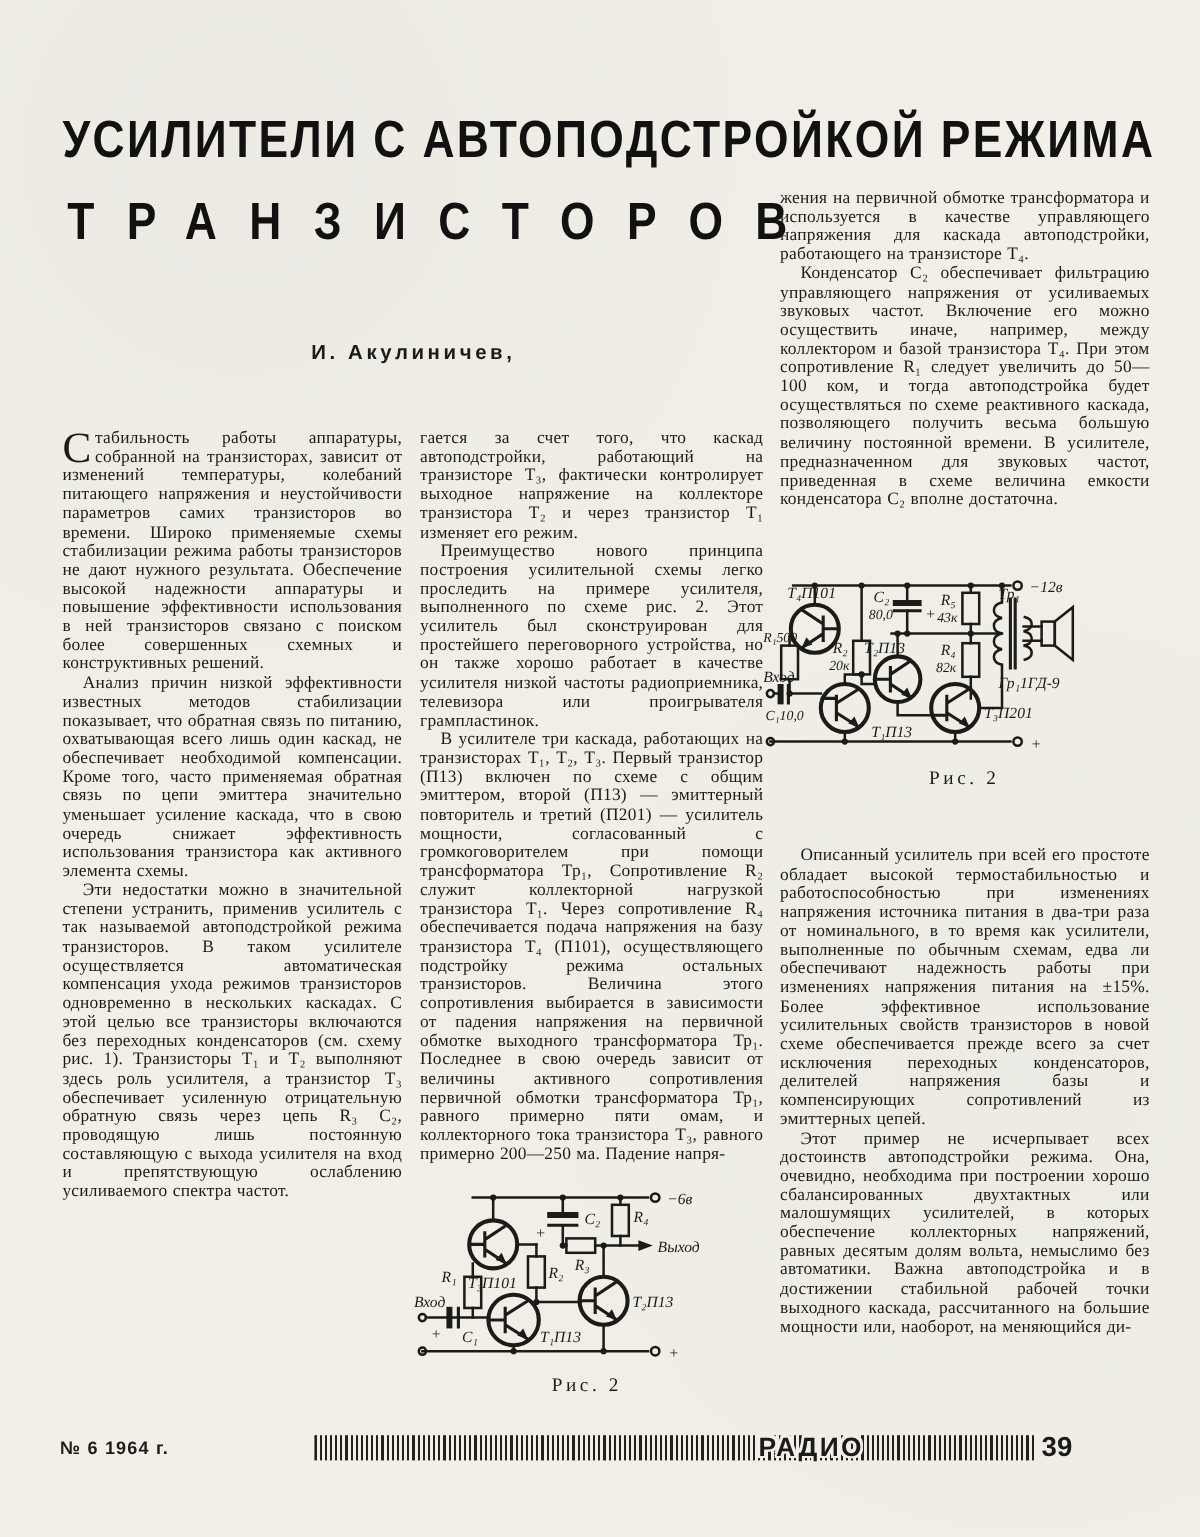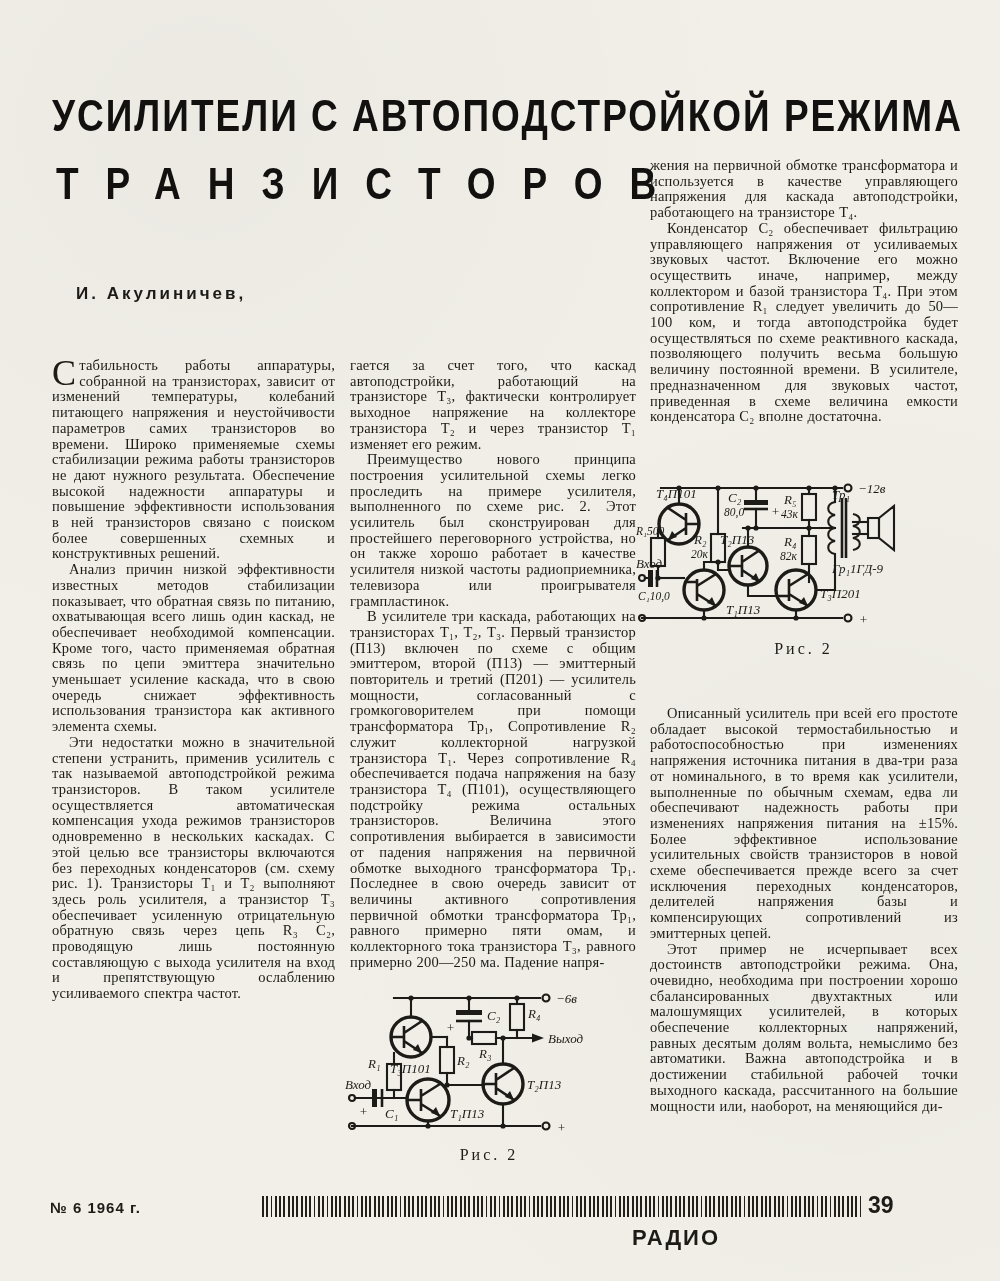--- a/index.html
+++ b/index.html
@@ -10,21 +10,21 @@
   }
   .paper-noise{position:absolute;inset:0;pointer-events:none;
     background:
       radial-gradient(circle at 20% 10%, rgba(0,0,0,0.025), transparent 40%),
       radial-gradient(circle at 85% 70%, rgba(0,0,0,0.02), transparent 45%);
   }
   .title-line{position:absolute;font-family:"Liberation Sans",sans-serif;font-weight:bold;
     white-space:nowrap;transform:scaleY(1.18);transform-origin:top left;color:#121110;}
   #title1{left:52px;top:92px;font-size:37px;letter-spacing:2px;}
   #title2{left:56px;top:160px;font-size:37px;letter-spacing:27px;}
-  .author-block{position:absolute;left:76px;top:284px;width:565px;
+  .author-block{position:absolute;left:62px;top:284px;width:565px;text-align:center;
     font-family:"Liberation Sans",sans-serif;font-weight:bold;}
   .author-name{font-size:17px;letter-spacing:3px;}
   .author-degree{font-size:15px;letter-spacing:1px;margin-top:7px;}
   .col{position:absolute;text-align:justify;font-size:14.5px;line-height:15.7px;
     letter-spacing:0.2px;word-spacing:0.5px;}
   .col p{margin:0;}
   .col p.ind{text-indent:17px;}
   #col1{left:52px;top:358px;width:283px;}
   #col2{left:350px;top:358px;width:286px;}
   #col3top{left:650px;top:158px;width:308px;}
@@ -45,21 +45,21 @@
   .lbl{font-family:"Liberation Serif",serif;font-style:italic;font-size:13px;fill:#1d1b17;}
   .lbl-s{font-family:"Liberation Serif",serif;font-style:italic;font-size:11.5px;fill:#1d1b17;}
   .footer-issue{position:absolute;left:50px;top:1199px;font-family:"Liberation Sans",sans-serif;
     font-weight:bold;font-size:15px;letter-spacing:1px;}
   .footer-bar{position:absolute;left:262px;top:1196px;width:600px;height:21px;
     background:repeating-linear-gradient(90deg,#23201b 0 1.8px,rgba(0,0,0,0) 1.8px 4.3px);}
   .footer-logo{position:absolute;left:370px;top:-3px;
     font-family:"Liberation Sans",sans-serif;font-weight:bold;font-size:22px;letter-spacing:2px;
     color:#1d1b17;
     text-shadow:-2px 0 0 #f1efe8,2px 0 0 #f1efe8,0 -2px 0 #f1efe8,0 2px 0 #f1efe8,
-      -2px -2px 0 #f1efe8,2px 2px 0 #f1efe8,-2px 2px 0 #f1efe8,2px -2px 0 #f1efe8;margin-top:32px;}
+      -2px -2px 0 #f1efe8,2px 2px 0 #f1efe8,-2px 2px 0 #f1efe8,2px -2px 0 #f1efe8;}
   .footer-page{position:absolute;left:868px;top:1192px;font-family:Liberation Sans, sans-serif;
     font-weight:bold;font-size:23px;}
 </style>
 </head>
 <body>
 
 <div class="paper-noise"></div>
 
 <div class="title-line" id="title1">УСИЛИТЕЛИ С АВТОПОДСТРОЙКОЙ РЕЖИМА</div>
 <div class="title-line" id="title2">ТРАНЗИСТОРОВ</div>

